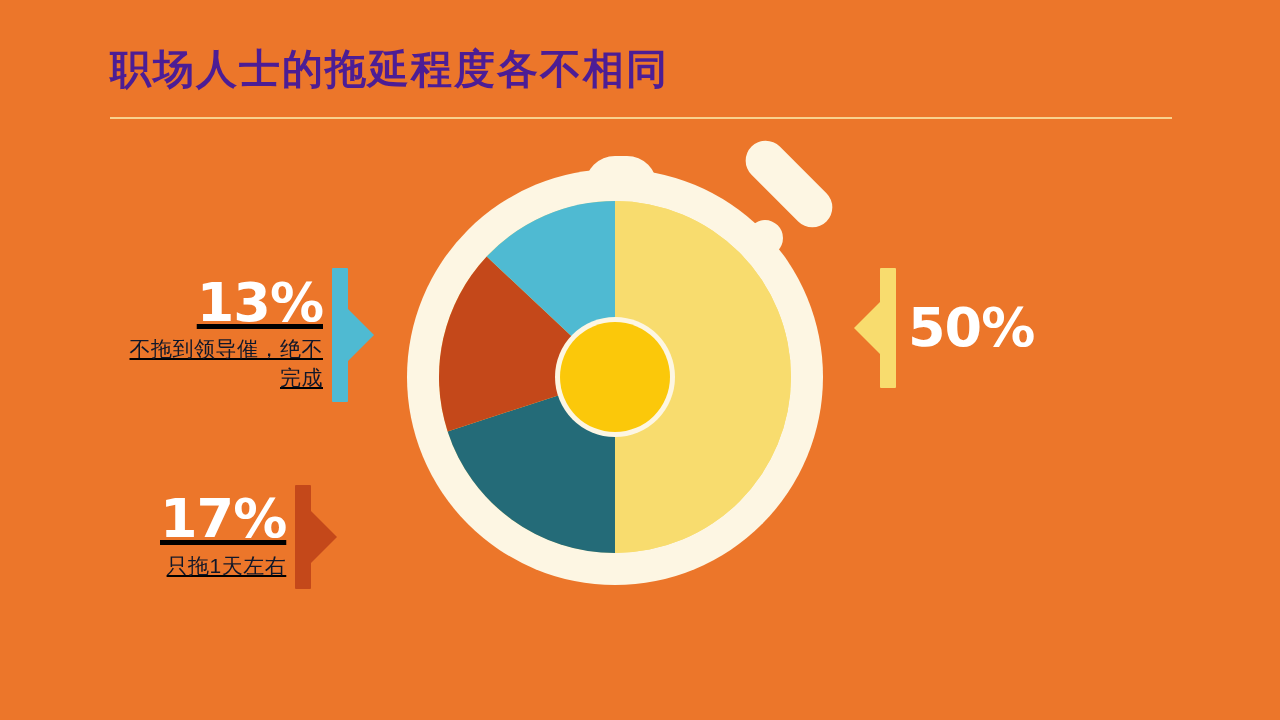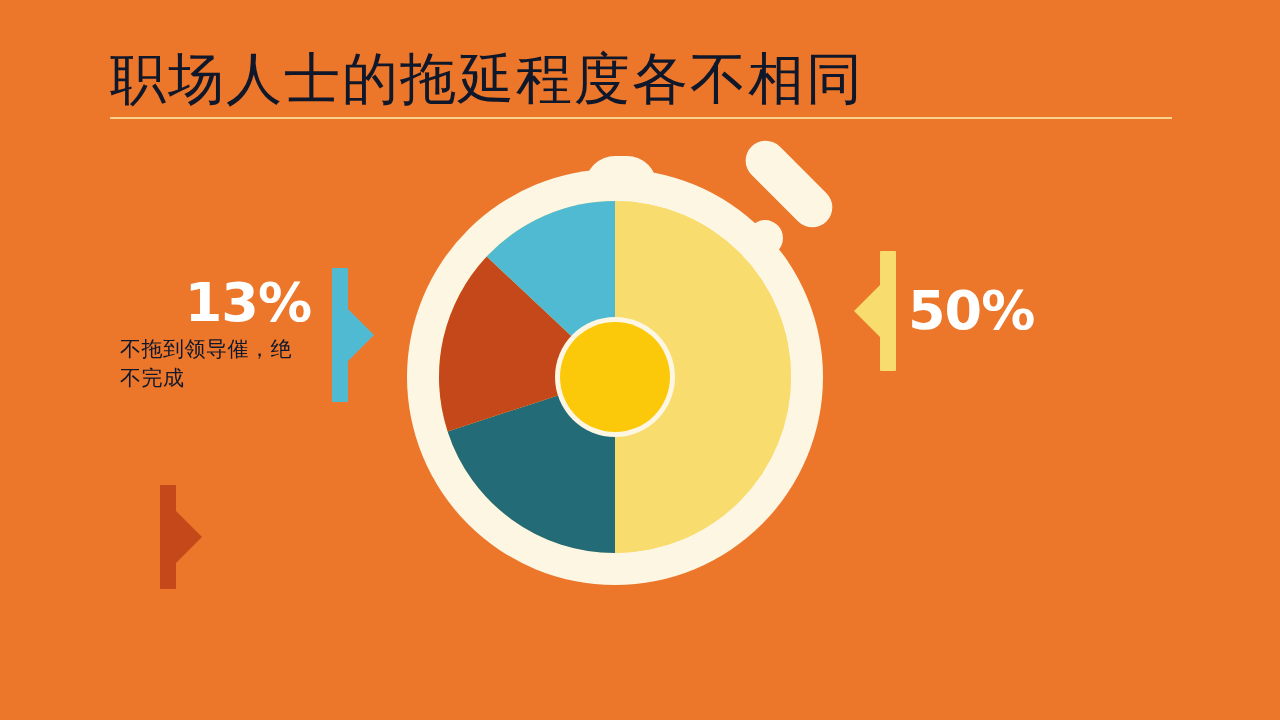--- a/index.html
+++ b/index.html
@@ -8,23 +8,23 @@
   body {
     background:#EC762A;
     font-family:"Liberation Sans","DejaVu Sans",sans-serif;
     position:relative;
   }
   .slide { position:absolute; inset:0; }
 
   
   .header { position:absolute; left:110px; top:44px; width:1062px; }
   .title {
-    font-size:56px;
-    font-weight:normal;
-    color:#0f172a;
+    font-size:41px;
+    font-weight:bold;
+    color:#4c1d95;
     letter-spacing:2px;
     line-height:1.25;
     white-space:nowrap;
   }
   .title-rule {
     position:absolute;
     left:0; top:73px;
     width:1062px; height:2px;
     background:#FBE3A0;
     opacity:.85;
@@ -56,31 +56,31 @@
   .desc {
     font-size:21px;
     color:#0f172a;
     line-height:1.38;
     margin-top:6px;
     letter-spacing:.5px;
   }
 
   
   .callout.left { flex-direction:row; }
-  .callout.left .txt { align-items:flex-end; padding-right:21px; }
+  .callout.left .txt { align-items:flex-end; text-align:right; padding-right:9px;text-decoration:underline; }
   .callout.left .tri { left:16px; }
 
   
   .callout.right .txt { align-items:flex-start; text-align:left; padding-left:12px; }
   .callout.right .tri { right:16px; }
 
   
   #callout-13 { left:120px; top:268px; width:228px; }
   #callout-17 { left:160px; top:485px; width:188px; }
-  #callout-50 { left:880px; top:251px; width:310px; }
+  #callout-50 { left:880px; top:268px; width:310px; }
   #callout-20 { left:884px; top:482px; width:300px; }
 </style>
 </head>
 <body>
 
 <div class="slide">
 
   <div class="header">
     <div class="title">职场人士的拖延程度各不相同</div>
     <div class="title-rule"></div>
@@ -123,20 +123,24 @@
       <div class="pct">13%</div>
       <div class="desc">不拖到领导催，绝不完成</div>
     </div>
     <div class="marker">
       <div class="bar" style="height:134px;background:#4FBAD2;"></div>
       <div class="tri" style="border-left:26px solid #4FBAD2;"></div>
     </div>
   </div>
 
   <div class="callout left" id="callout-17">
+    <div class="txt">
+      <div class="pct">17%</div>
+      <div class="desc">只拖1天左右</div>
+    </div>
     <div class="marker">
       <div class="bar" style="height:104px;background:#C4481A;"></div>
       <div class="tri" style="border-left:26px solid #C4481A;"></div>
     </div>
   </div>
 
   <div class="callout right" id="callout-50">
     <div class="marker">
       <div class="bar" style="height:120px;background:#F8DC6E;"></div>
       <div class="tri" style="border-right:26px solid #F8DC6E;"></div>

